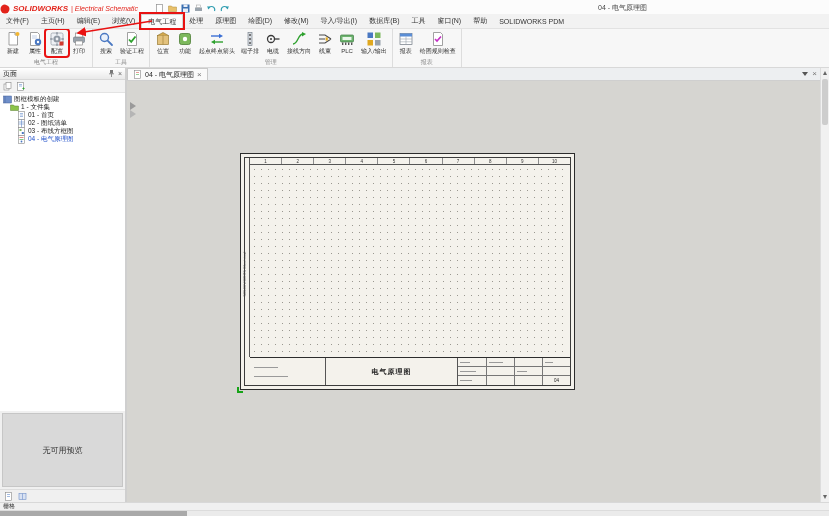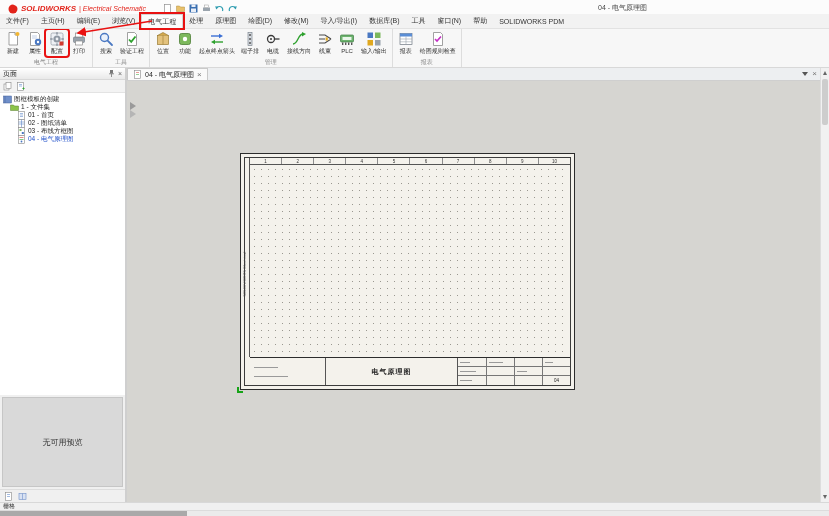--- a/index.html
+++ b/index.html
@@ -5,21 +5,21 @@
   *{margin:0;padding:0;box-sizing:border-box}
   :root{--ann:#e81212}
   body{width:829px;height:516px;position:relative;overflow:hidden;background:#fff;
        font-family:"Liberation Sans","DejaVu Sans",sans-serif;color:#222}
   svg{display:block}
   .i16{width:16px;height:16px}
   .i9{width:9px;height:9px}
 
   
   #titlebar{position:absolute;left:0;top:0;width:829px;height:18px;background:#fcfcfc;
-            border-bottom:1px solid #e4e4e4;display:flex;align-items:center;gap:3px;padding:0 8px}
+            border-bottom:1px solid #e4e4e4;display:flex;align-items:center;gap:3px;padding:0 0}
   .brand{color:#e2231a;font-style:italic;font-weight:bold;font-size:8px;line-height:1}
   .brand-suffix{color:#e2231a;font-style:italic;font-size:7px;line-height:1}
   .qat{display:flex;gap:4px;margin-left:14px;align-items:center}
   .doc-title{position:absolute;left:598px;top:3px;font-size:7px;color:#444}
 
   
   #menubar{position:absolute;left:0;top:14px;width:829px;height:15px;background:#f2f2f2;
            border-bottom:1px solid #e2e2e2;display:flex;z-index:20}
   .menu-tab{display:flex;align-items:center;padding:0 6px;font-size:7px;color:#333;white-space:nowrap}
   .menu-tab.active{background:#fbfbfb;border:1px solid #d5d5d5;border-bottom:0}
@@ -43,21 +43,21 @@
   .sb-header{height:12px;background:linear-gradient(#ffffff,#e9e9e9);border-bottom:1px solid #d8d8d8;
              display:flex;align-items:center;gap:2px;padding:0 3px;font-size:7px;color:#222}
   .sb-header .sp{flex:1}
   .sb-close{font-size:7px;color:#666;line-height:1}
   .sb-toolbar{height:13px;display:flex;align-items:center;gap:4px;padding:0 3px;
               border-bottom:1px solid #e3e3e3;background:#f3f3f3}
   .sb-tree{flex:1;background:#fff;padding-top:2px;overflow:hidden}
   .tree-item{display:flex;align-items:center;gap:2px;height:8px;font-size:6.5px;color:#222;white-space:nowrap}
   .lvl0{padding-left:3px}.lvl1{padding-left:10px}.lvl2{padding-left:17px}
   .tree-item.selected .t-lbl{color:#1f4fc9}
-  .sb-preview{height:90px;margin:2px;background:#d9d9d9;border:1px solid #c6c6c6;
+  .sb-preview{height:74px;margin:2px;background:#d9d9d9;border:1px solid #c6c6c6;
               display:flex;align-items:center;justify-content:center;font-size:8px;color:#333}
   .sb-tabs{height:13px;border-top:1px solid #ddd;background:#f0f0f0;display:flex;align-items:center;gap:5px;padding:0 4px}
   #splitter{position:absolute;left:126px;top:68px;width:1px;height:434px;background:#cfcfcf}
 
   
   #tabbar{position:absolute;left:127px;top:68px;width:693px;height:13px;background:#edeff1;
           border-bottom:1px solid #cfcfcf;display:flex;align-items:stretch}
   .doc-tab{display:flex;align-items:center;gap:3px;padding:0 5px;font-size:7px;background:#fafafa;
            border:1px solid #c9c9c9;border-bottom:0;color:#222}
   .tab-close{color:#777;font-size:8px;line-height:1}

